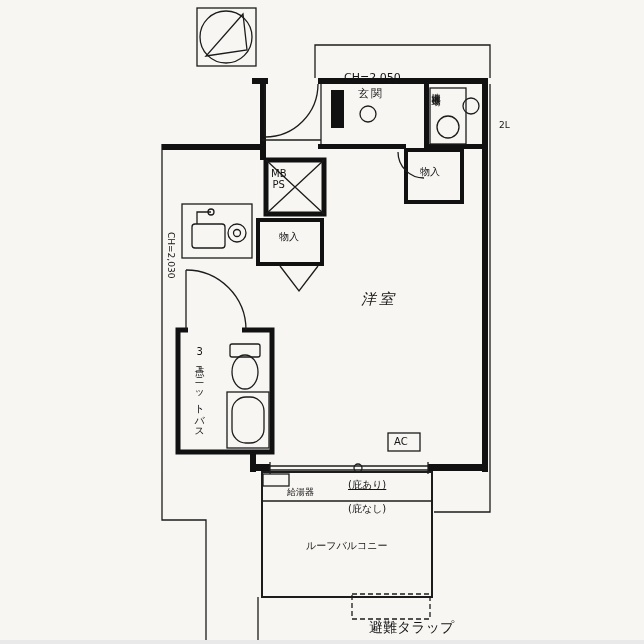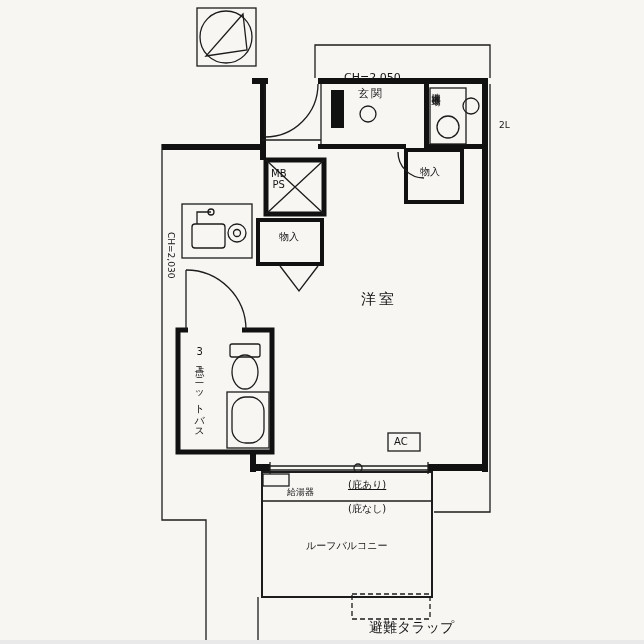--- a/index.html
+++ b/index.html
@@ -129,21 +129,21 @@
   <div class="lbl" style="left:344px;top:72px;font-size:11px;">CH=2,050</div>
   <div class="lbl" style="left:358px;top:88px;font-size:11px;letter-spacing:2px;">玄関</div>
   <div class="lbl v" style="left:431px;top:86px;font-size:9px;">洗濯機置場</div>
   <div class="lbl" style="left:463px;top:120px;font-size:9px;margin-left:36px;">2L</div>
   <div class="lbl" style="left:420px;top:166px;font-size:10px;">物入</div>
   <div class="lbl pre" style="left:271px;top:168px;font-size:10px;">MB
 PS</div>
   <div class="lbl" style="left:279px;top:231px;font-size:10px;">物入</div>
   <div class="lbl r" style="left:166px;top:232px;font-size:9px;">CH=2,030</div>
   <div class="lbl v" style="left:194px;top:346px;font-size:10px;">3点ユニットバス</div>
-  <div class="lbl" style="left:361px;top:291px;font-size:15px;letter-spacing:3px;">洋室</div>
+  <div class="lbl" style="left:361px;top:291px;font-size:15px;letter-spacing:3px;font-style:italic;">洋室</div>
   <div class="lbl" style="left:394px;top:436px;font-size:10px;">AC</div>
   <div class="lbl" style="left:259px;top:487px;font-size:9px;margin-left:28px;">給湯器</div>
   <div class="lbl" style="left:348px;top:479px;font-size:10px;text-decoration:underline;">(庇あり)</div>
   <div class="lbl" style="left:348px;top:503px;font-size:10px;">(庇なし)</div>
   <div class="lbl" style="left:306px;top:540px;font-size:10px;">ルーフバルコニー</div>
   <div class="lbl" style="left:369px;top:620px;font-size:14px;">避難タラップ</div>
 
 </div>
 
 </body></html>

